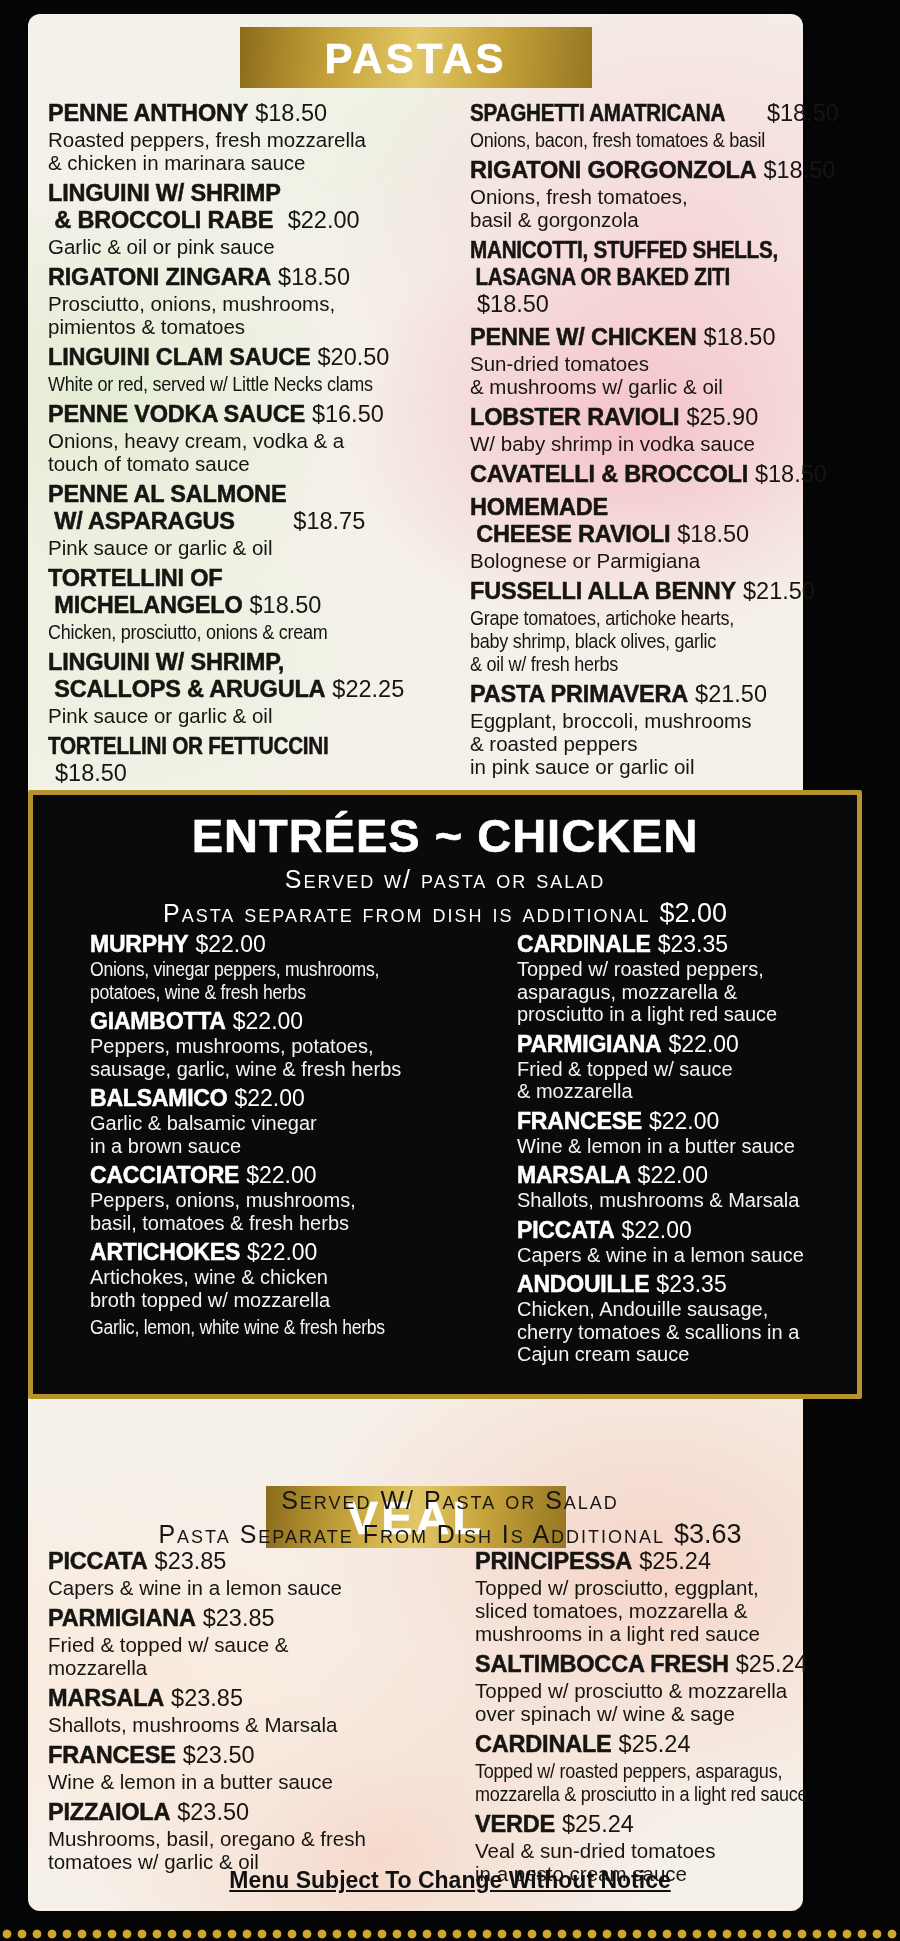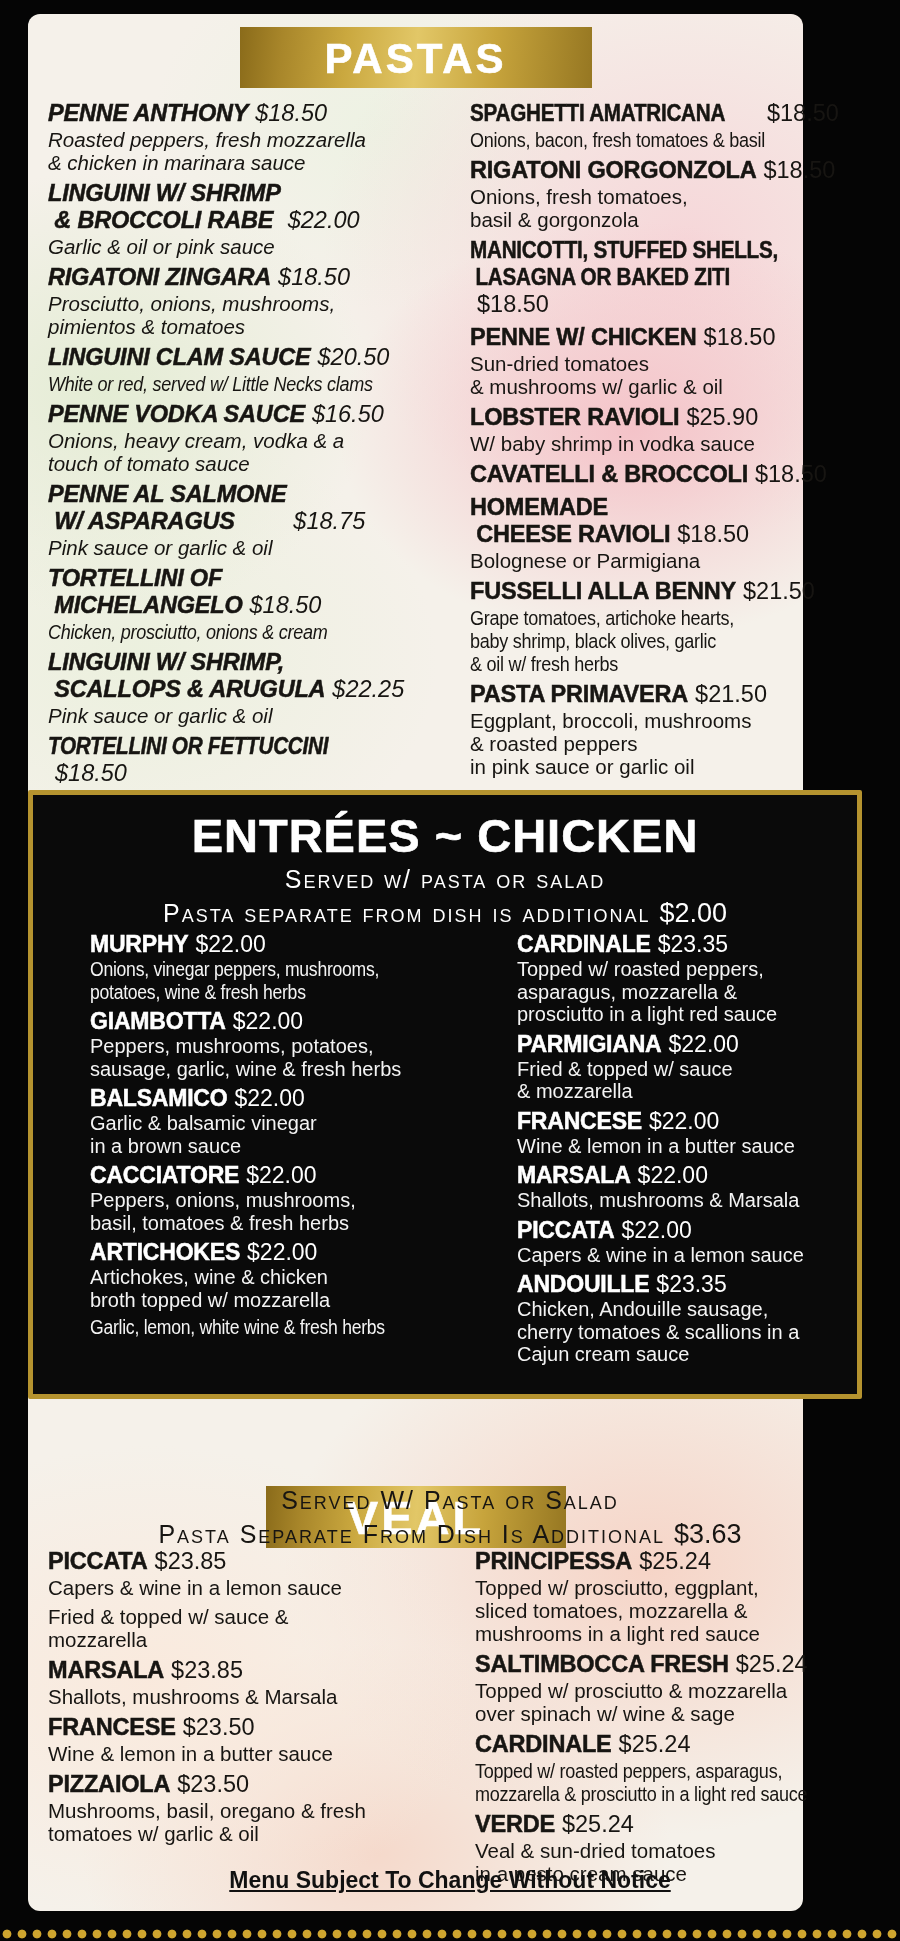--- a/index.html
+++ b/index.html
@@ -16,21 +16,21 @@
           radial-gradient(520px 380px at 80% 82%, rgba(246,205,190,.8), rgba(246,205,190,0) 70%),
           radial-gradient(420px 300px at 45% 97%, rgba(245,213,198,.85), rgba(245,213,198,0) 70%),
           #f5f1ea;}
   .gold-banner{position:absolute;left:50%;transform:translateX(-50%);
         background:linear-gradient(95deg,#8a6b1a 0%,#a8862a 12%,#caa83f 30%,#e2c767 50%,#c7a43c 72%,#967722 100%);
         color:#fff;text-align:center;font-weight:700;letter-spacing:3px;
         -webkit-text-stroke:.6px #fff;}
   .banner-pastas{top:13px;width:352px;height:61px;line-height:63px;font-size:42px;}
   .banner-veal{top:1472px;width:300px;height:62px;line-height:64px;font-size:47px;}
   .col{position:absolute;}
-  .pastas-left{top:86px;left:20px;width:396px;font-style:italic;}
+  .pastas-left{top:86px;left:20px;width:396px;}
   .pastas-right{top:86px;left:442px;width:402px;}
   .item{margin-bottom:6px;color:#171512;}
   .item-head{font-size:23.5px;line-height:27px;white-space:pre-line;}
   .item-name{display:inline-block;font-weight:700;letter-spacing:-.2px;-webkit-text-stroke:.5px currentColor;}
   .item-price{font-weight:400;margin-left:7px;white-space:nowrap;}
   .item-desc{font-size:20.5px;line-height:23px;white-space:pre-line;margin-top:1px;}
   .cond{transform:scaleX(.88);transform-origin:0 50%;letter-spacing:-.3px;display:inline-block;}
   div.item-desc.cond{display:block;}
   
   .chicken-box{position:absolute;left:0;top:776px;width:834px;height:609px;background:#0a0a0a;
@@ -257,20 +257,21 @@
       <p class="sub">Served W/ Pasta or Salad</p>
       <p class="sub sub-2"><span>Pasta Separate From Dish Is Additional</span> <span class="sub-price">$3.63</span></p>
     </div>
     <div class="col veal-left">
   <div class="item">
     <div class="item-head"><span class="item-name">PICCATA</span><span class="item-price">$23.85</span></div>
     <div class="item-desc">Capers &amp; wine in a lemon sauce</div>
   </div>
 
   <div class="item">
+    <div class="item-head"><span class="item-name">PARMIGIANA</span><span class="item-price">$23.85</span></div>
     <div class="item-desc">Fried &amp; topped w/ sauce &amp;
 mozzarella</div>
   </div>
 
   <div class="item">
     <div class="item-head"><span class="item-name">MARSALA</span><span class="item-price">$23.85</span></div>
     <div class="item-desc">Shallots, mushrooms &amp; Marsala</div>
   </div>
 
   <div class="item">

